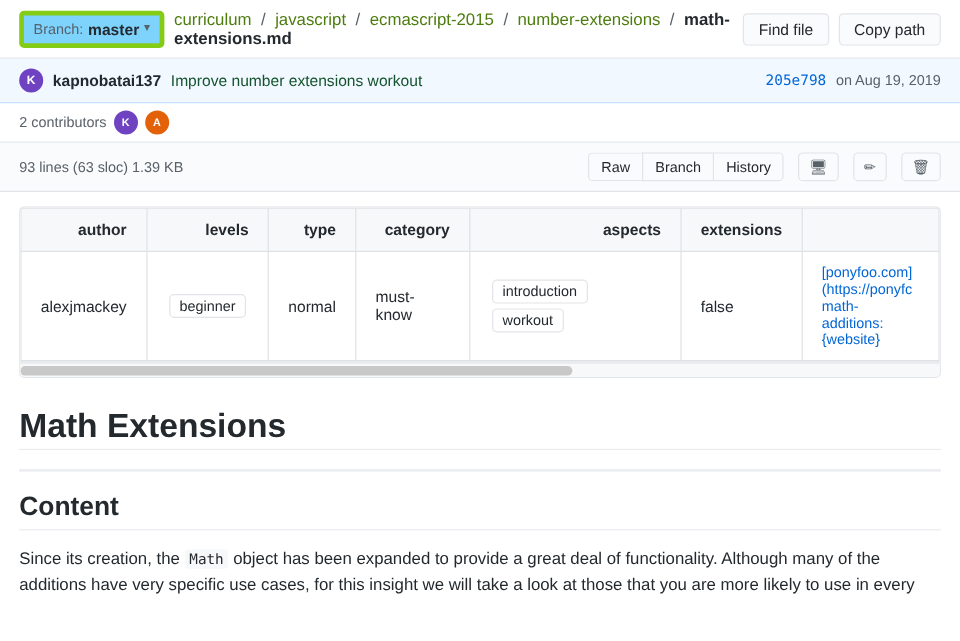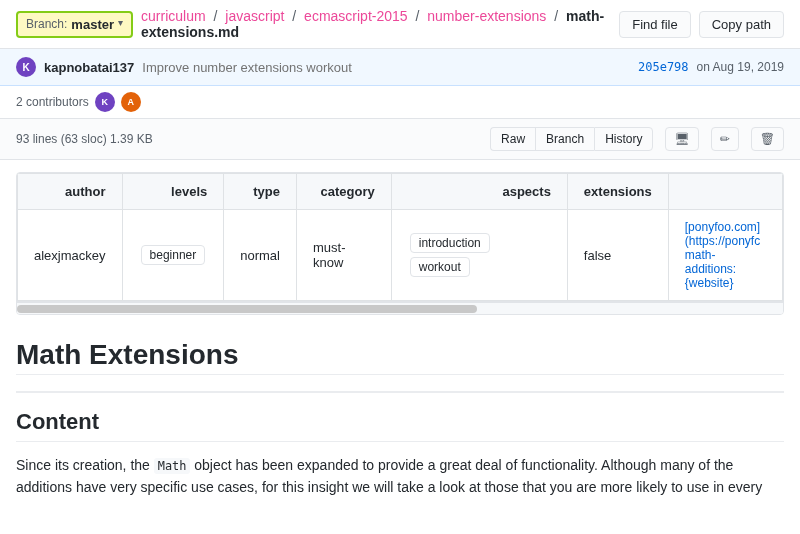--- a/index.html
+++ b/index.html
@@ -14,47 +14,47 @@
     .top-bar {
       display: flex;
       align-items: center;
       padding: 8px 16px;
       background: #fff;
       border-bottom: 1px solid #e1e4e8;
       gap: 8px;
     }
     .branch-select {
       display: flex;
-      border: 2px solid #84cc16;
+      border: 4px solid #84cc16;
       border-radius: 4px;
       padding: 4px 8px;
       font-size: 13px;
       cursor: pointer;
-      background: #fef9c3;
+      background: #7dd3fc;
       gap: 4px;
     }
     .branch-label {
       color: #586069;
       font-size: 12px;
     }
     .branch-name {
       font-weight: 600;
       font-size: 13px;
     }
     .chevron-down {
       font-size: 10px;
       color: #586069;
     }
     .breadcrumb {
       flex: 1;
       font-size: 14px;
       color: #586069;
     }
     .breadcrumb a {
-      color: #ec4899;
+      color: #4d7c0f;
       text-decoration: none;
     }
     .breadcrumb .sep { margin: 0 4px; color: #586069; }
     .breadcrumb .current { font-weight: 600; color: #24292e; }
     .top-actions {
       display: flex;
       gap: 8px;
     }
     .btn {
       border: 1px solid #e1e4e8;
@@ -86,21 +86,21 @@
       color: white;
       font-size: 10px;
       font-weight: bold;
     }
     .commit-author {
       font-weight: 600;
       color: #24292e;
       font-size: 13px;
     }
     .commit-message {
-      color: #737373;
+      color: #14532d;
       font-size: 13px;
     }
     .commit-meta {
       margin-left: auto;
       display: flex;
       align-items: flex-start;
       gap: 8px;
       font-size: 12px;
       color: #586069;
     }

